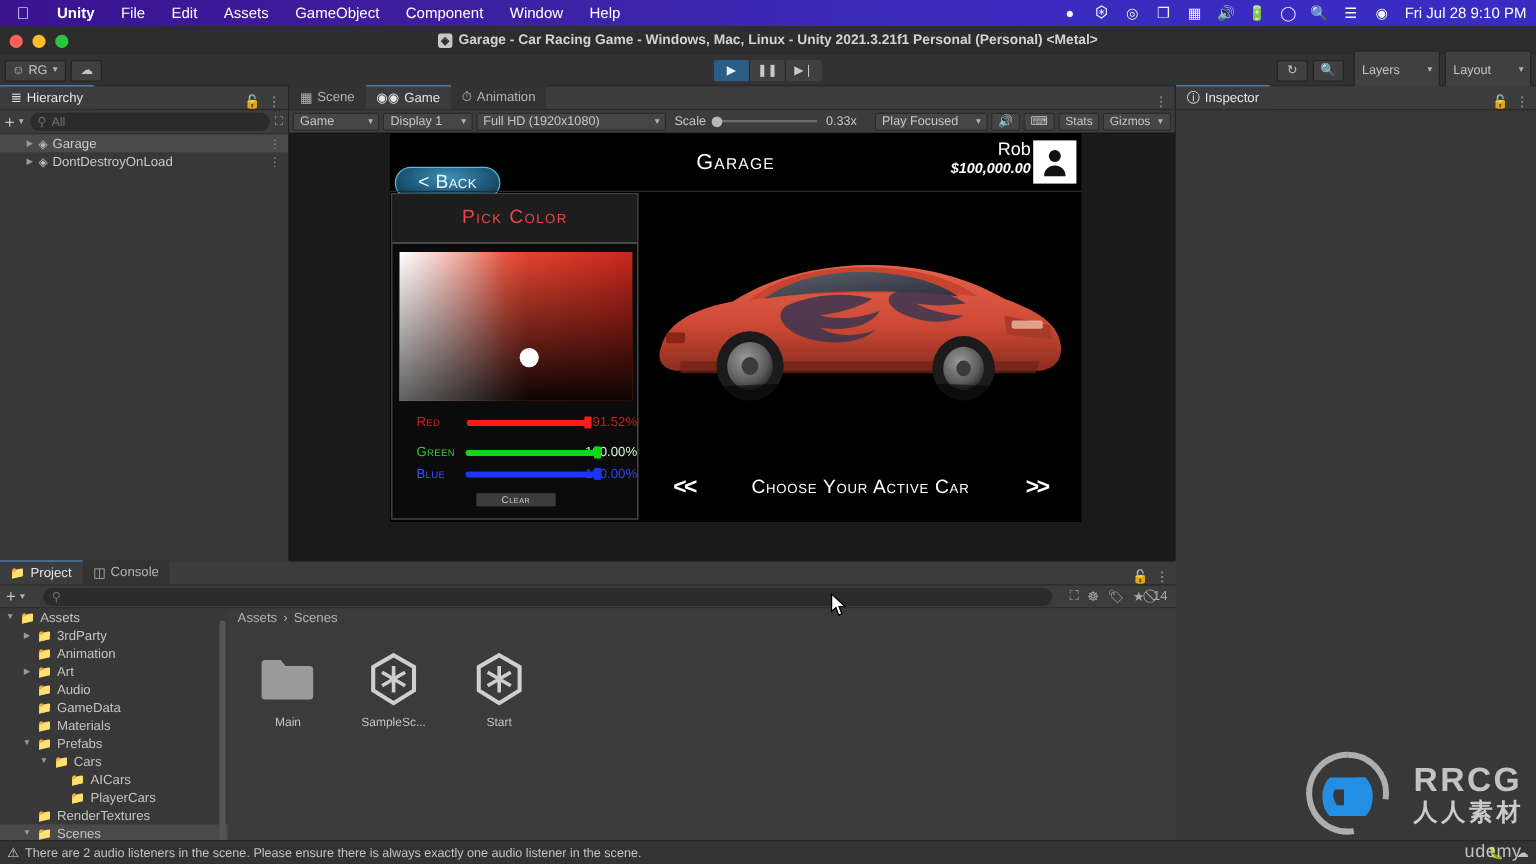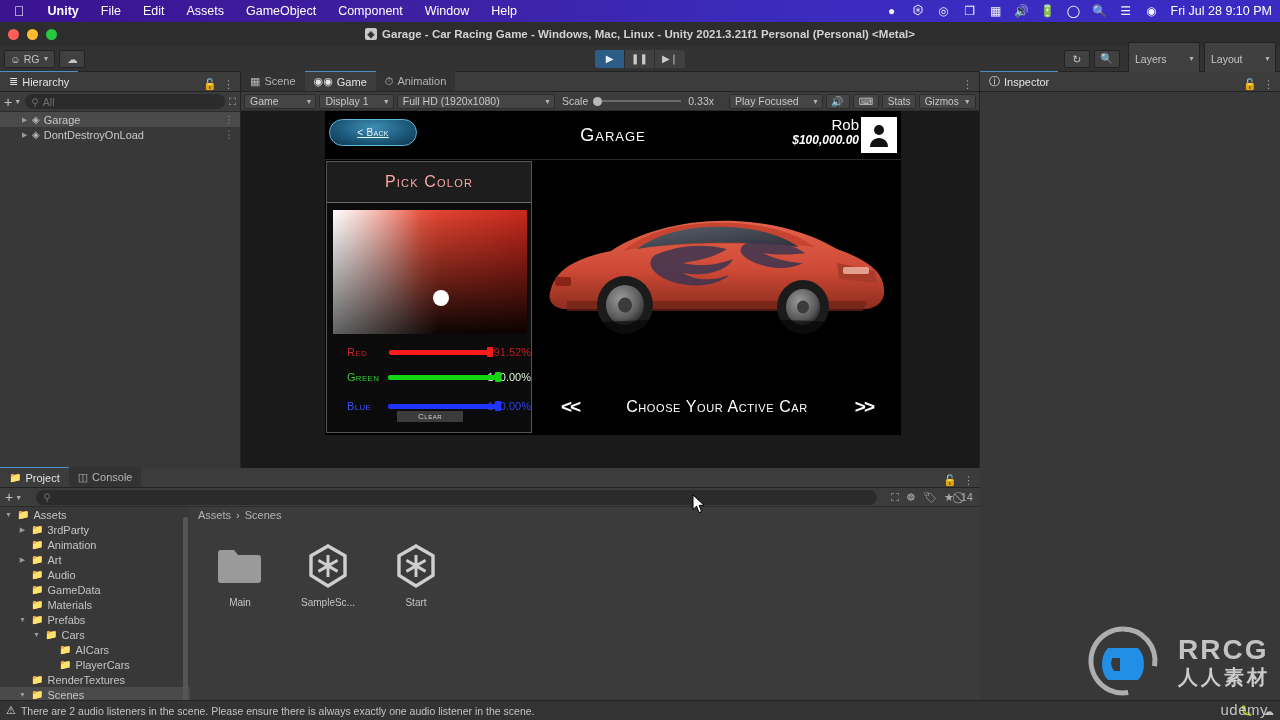--- a/index.html
+++ b/index.html
@@ -131,45 +131,45 @@
     border-radius: 2px; color: #c7c7c7; font-size: 10px;
     display: flex; align-items: center; justify-content: center; padding: 0 5px;
   }
   .game-canvas { position: relative; background: #000; width: 738px; height: 376px; }
   .game-letterbox { position: absolute; inset: 0; background: #1a1a1a; }
   .game-screen { position: absolute; left: 84px; top: 0; width: 576px; height: 324px; background: #000; overflow: hidden; }
 
   
   .g-header { position: absolute; left: 0; top: 0; width: 576px; height: 48px; }
   .g-back {
-    position: absolute; left: 4px; top: 8px; width: 88px; height: 27px;
+    position: absolute; left: 4px; top: 28px; width: 88px; height: 27px;
     border-radius: 14px; background: radial-gradient(ellipse at 50% 30%, #3f8fb5 0%, #1e5b7d 55%, #0d3349 100%);
-    border: 1px solid #5fb8dd; color: #eafaff; font-size: 10px;
+    border: 1px solid #5fb8dd; color: #eafaff; font-size: 16px;
     display: flex; align-items: center; justify-content: center;
-    font-variant: small-caps; letter-spacing: .3px; text-decoration: underline;
+    font-variant: small-caps; letter-spacing: .3px;
   }
   .g-title {
     position: absolute; left: 0; top: 14px; width: 576px; text-align: center;
     color: #fff; font-size: 18px; font-variant: small-caps; letter-spacing: 1px;
   }
   .g-player { position: absolute; right: 42px; top: 6px; text-align: right; color: #fff; }
   .g-player .pname { font-size: 15px; line-height: 16px; }
   .g-player .pmoney { font-size: 12px; font-style: italic; font-weight: bold; line-height: 14px; text-align: center; }
   .g-avatar {
     position: absolute; right: 4px; top: 6px; width: 36px; height: 36px;
     background: #fff; display: flex; align-items: center; justify-content: center;
   }
   .g-divider { position: absolute; left: 0; top: 48px; width: 576px; height: 1px; background: #2a2a2a; }
 
   
   .pick-panel { position: absolute; left: 1px; top: 50px; width: 206px; height: 272px; background: #0b0b0b; border: 1px solid #555; }
   .pick-head {
     height: 41px; background: #1d1d1d; border-bottom: 1px solid #6a6a6a;
     display: flex; align-items: center; justify-content: center;
-    color: #fca5a5; font-size: 16px; font-variant: small-caps; letter-spacing: 1.2px;
+    color: #ef4444; font-size: 16px; font-variant: small-caps; letter-spacing: 1.2px;
   }
   .sv-box {
     position: absolute; left: 6px; top: 48px; width: 194px; height: 124px;
     background:
       linear-gradient(to bottom, rgba(0,0,0,0) 0%, rgba(0,0,0,.95) 100%),
       linear-gradient(to right, #ffffff 0%, #e84a34 45%, #c8281c 100%);
     background-blend-mode: normal;
   }
   .sv-box::after {
     content:''; position:absolute; inset:0;
@@ -477,21 +477,21 @@
 
             <div class="slider-row" style="top:208px;">
               <span class="sl-label" style="color:#2fcf2f;">Green</span>
               <div class="sl-track">
                 <div class="sl-fill" id="green-fill" style="background: rgb(18, 214, 18); width: 110px;"></div>
                 <div class="sl-knob" id="green-knob" style="background: rgb(18, 214, 18); left: 107px;"></div>
               </div>
               <span class="sl-val" style="color:#d8f2d8;">100.00%</span>
             </div>
 
-            <div class="slider-row" style="top:237px;">
+            <div class="slider-row" style="top:226px;">
               <span class="sl-label" style="color:#3a52ff;">Blue</span>
               <div class="sl-track">
                 <div class="sl-fill" id="blue-fill" style="background: rgb(31, 52, 255); width: 110px;"></div>
                 <div class="sl-knob" id="blue-knob" style="background: rgb(31, 52, 255); left: 107px;"></div>
               </div>
               <span class="sl-val" style="color:#2f44e8;">100.00%</span>
             </div>
 
             <div class="clear-btn">Clear</div>
           </div>

